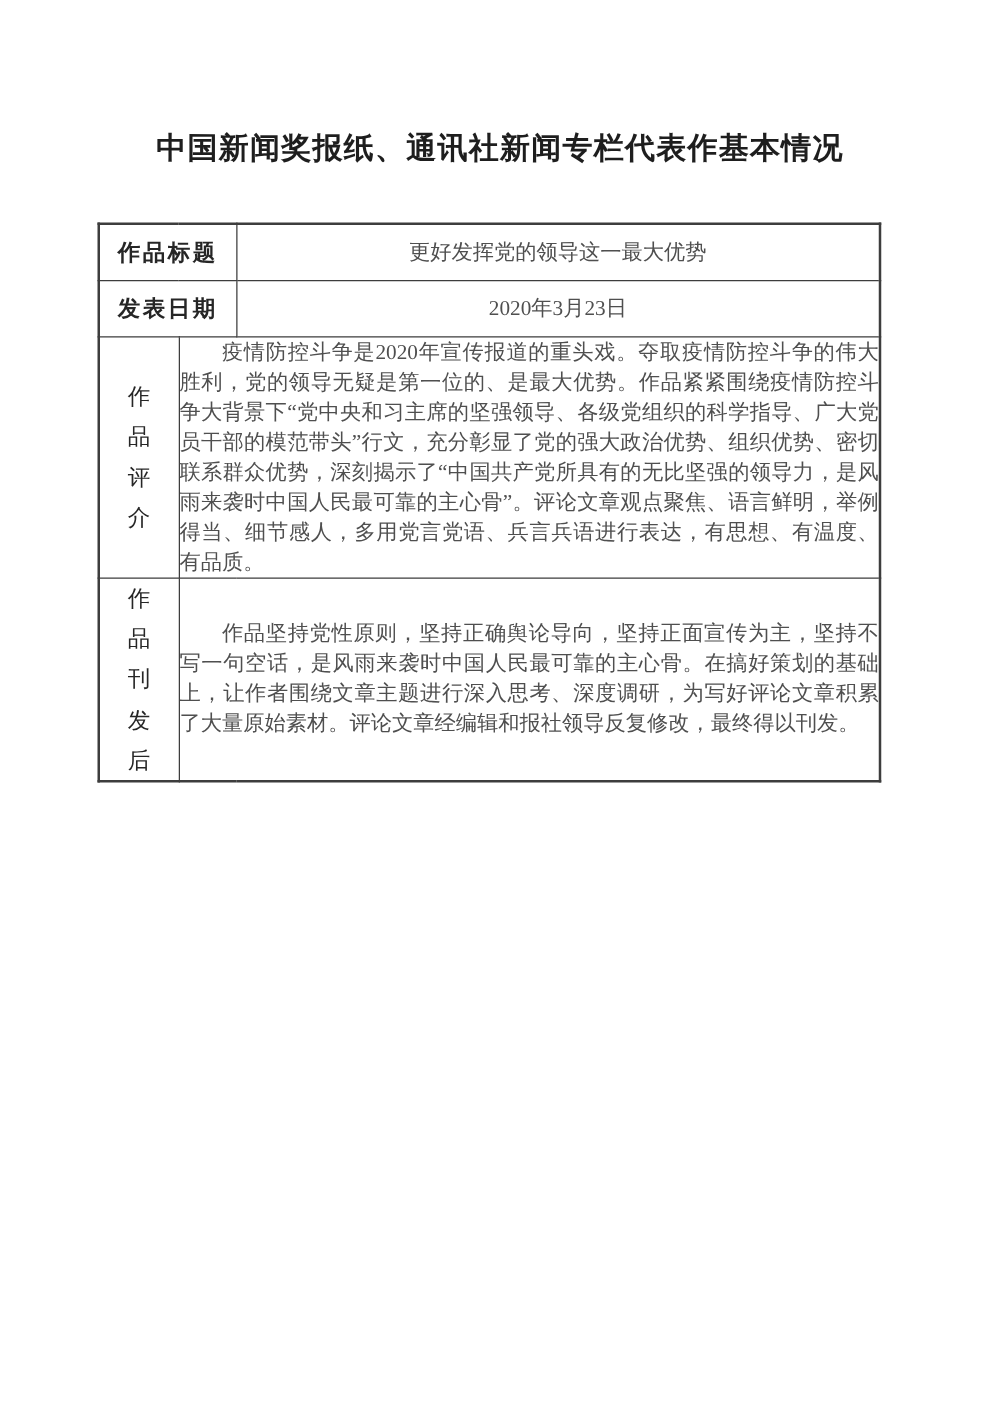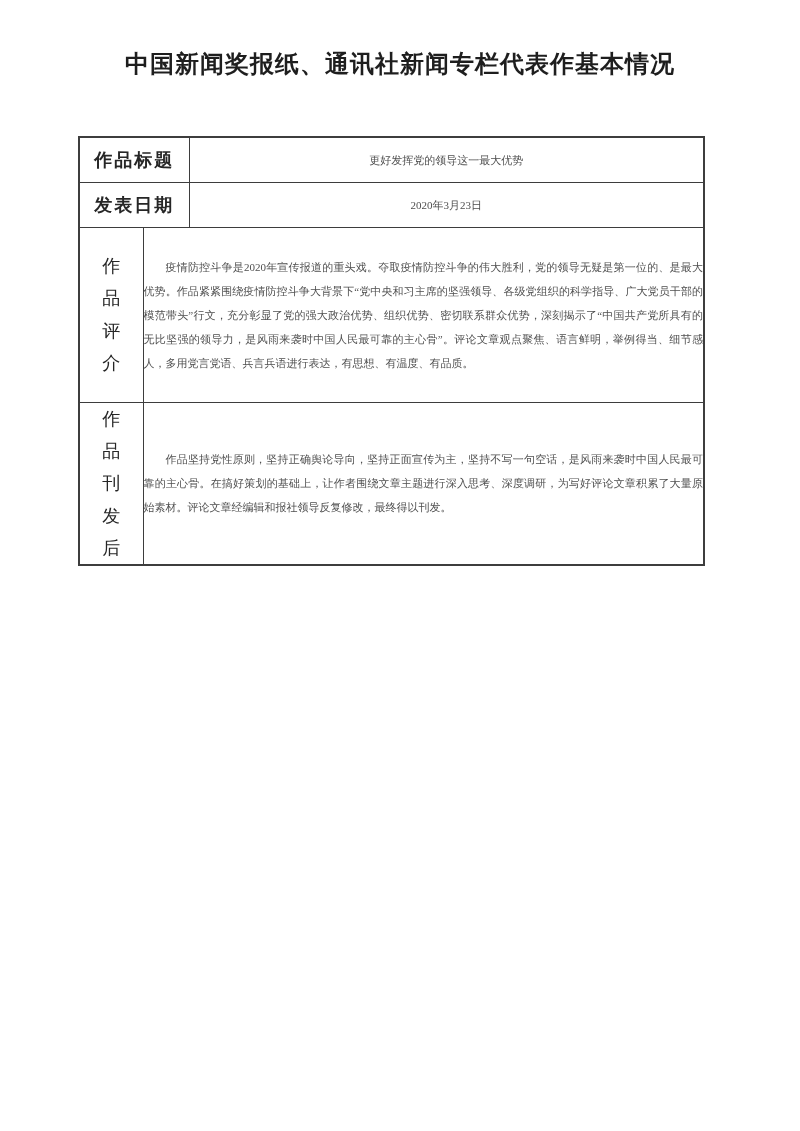--- a/index.html
+++ b/index.html
@@ -9,29 +9,29 @@
   }
   body {
     width: 800px;
     height: 1131px;
     position: relative;
     overflow: hidden;
     font-family: "Liberation Serif", "DejaVu Serif", serif;
   }
   .doc-title {
     margin: 0;
-    padding-top: 48px;
+    padding-top: 102px;
     text-align: center;
     font-size: 24px;
     font-weight: bold;
     letter-spacing: 1px;
     color: #1e1e1e;
   }
   .form-table {
-    margin: 56px 0 0 78px;
+    margin: 44px 0 0 78px;
     width: 625px;
     table-layout: fixed;
     border-collapse: collapse;
     border: 2px solid #3d3d3d;
   }
   .form-table td {
     border: 1px solid #3d3d3d;
     vertical-align: middle;
     padding: 0;
   }
@@ -50,21 +50,21 @@
     text-align: center;
     font-size: 18px;
     font-weight: normal;
     line-height: 1.8;
     color: #262626;
   }
   .cell-label-v .vtext.tight {
     line-height: 1.42;
   }
   .cell-content {
-    font-size: 11px;
+    font-size: 17px;
     line-height: 24px;
     color: #4f4f4f;
     padding: 5px 13px;
     text-align: justify;
   }
   .cell-content.center-text {
     text-align: center;
   }
   .para {
     margin: 0;

